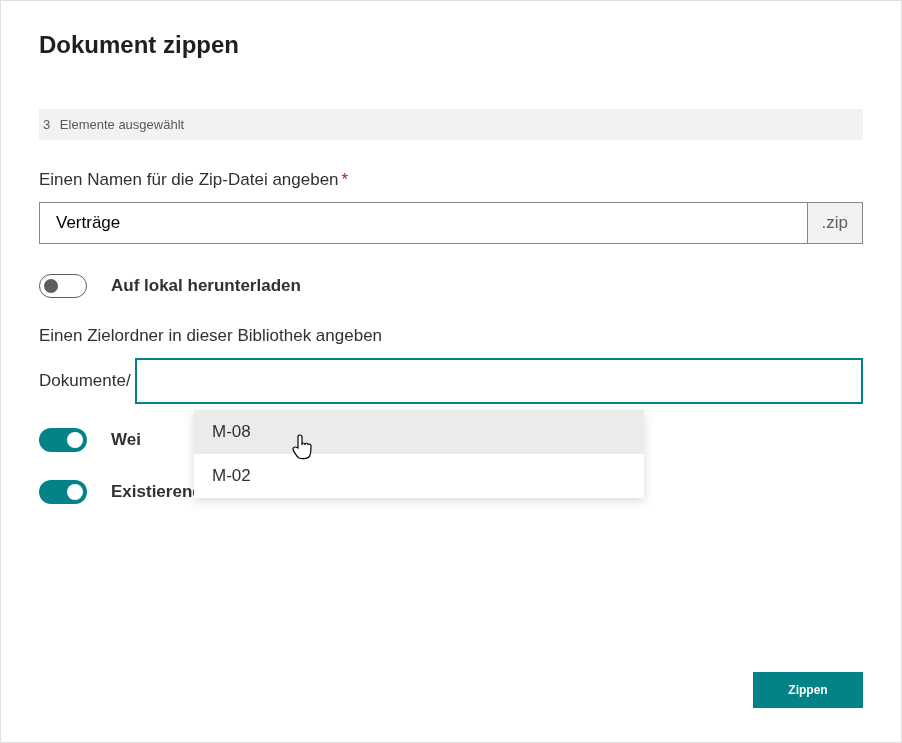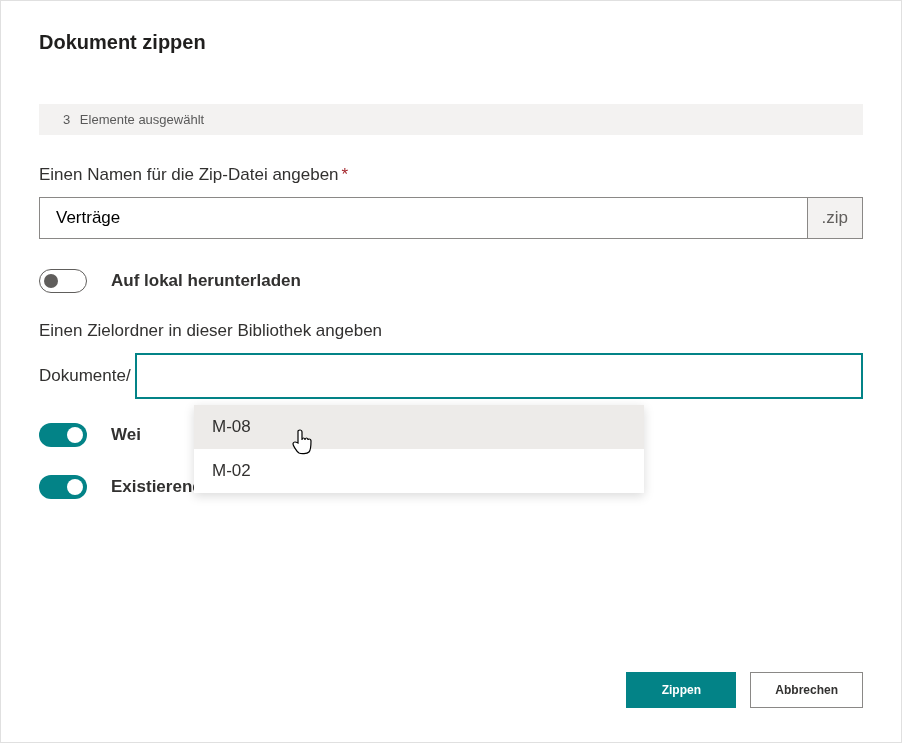--- a/index.html
+++ b/index.html
@@ -7,28 +7,28 @@
       font-family: "Segoe UI", -apple-system, sans-serif;
       background: #fff;
       width: 902px;
       height: 743px;
       border: 1px solid #e0e0e0;
       padding: 30px 38px;
       color: #323130;
       position: relative;
     }
     .dialog-title {
-      font-size: 20px;
+      font-size: 24px;
       font-weight: 600;
       color: #201f1e;
       margin-bottom: 50px;
     }
     .selection-bar {
       background: #f3f2f1;
-      padding: 8px 24px;
+      padding: 8px 4px;
       font-size: 13px;
       color: #595959;
       margin-bottom: 30px;
     }
     .selection-count { display: inline-block; margin-right: 6px; }
     .field-label {
       font-size: 17px;
       color: #323130;
       margin-bottom: 12px;
     }
@@ -219,14 +219,13 @@
 
 <div class="toggle-row">
   <div class="toggle on">
     <div class="knob"></div>
   </div>
   <div class="toggle-label">Existierende Dateien überschreiben</div>
 </div>
 
 <div class="footer">
   <button class="btn btn-primary">Zippen</button>
-  <button class="btn btn-secondary">Abbrechen</button>
 </div>
 
 </body></html>

